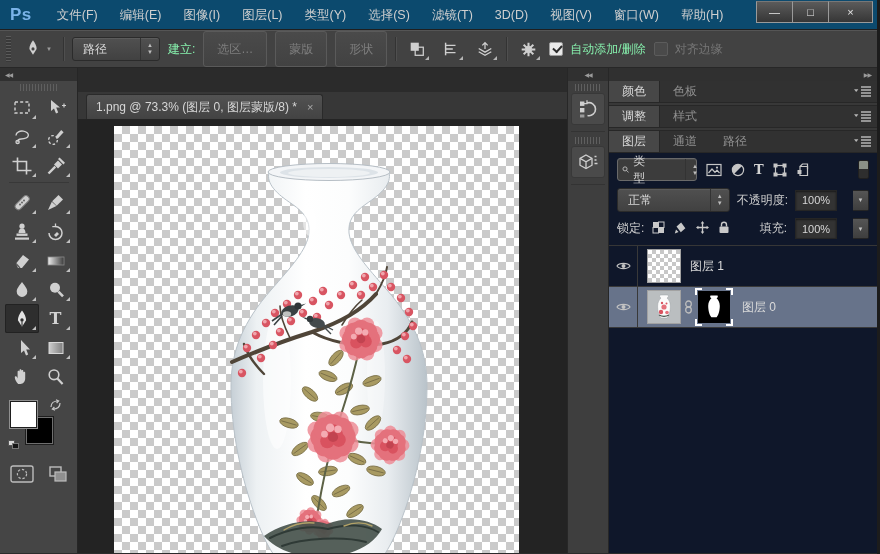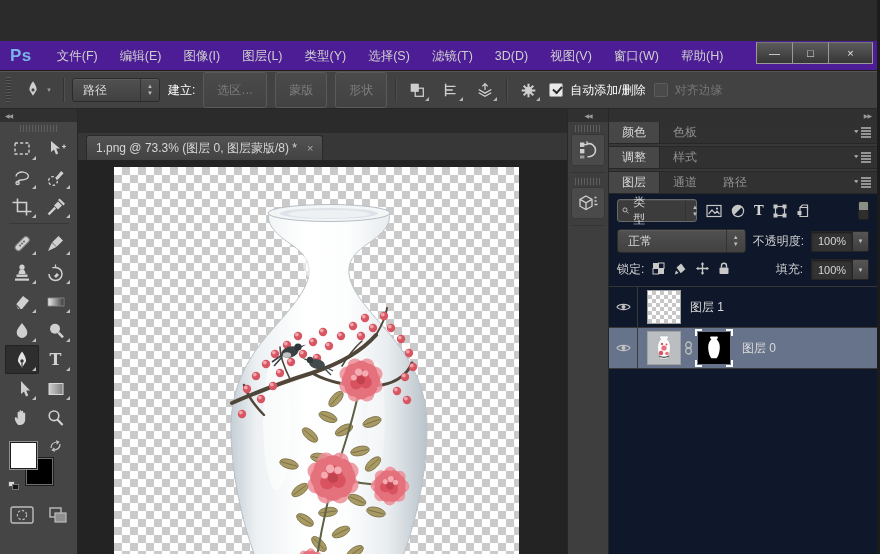--- a/index.html
+++ b/index.html
@@ -2,21 +2,21 @@
 <html><head>
 <meta charset="utf-8">
 <style>
   * { margin:0; padding:0; box-sizing:border-box; }
   html,body { background:#111; }
   body { font-family:"Liberation Sans","DejaVu Sans",sans-serif; }
   .app { position:relative; width:880px; height:554px; background:#2b2b2b; overflow:hidden;
          color:#d4d4d4; font-size:12px; border-right:3px solid #1c1c1c; }
 
   
-  .titlebar { height:30px; background:#4c1d95; display:flex; align-items:center; border-bottom:1px solid #1f1f1f;margin-top:41px; }
+  .titlebar { height:30px; background:#0c4a6e; display:flex; align-items:center; border-bottom:1px solid #1f1f1f; }
   .logo { color:#7ab3e8; font-weight:bold; font-size:17px; padding:0 14px 0 10px; letter-spacing:.5px; }
   .menus { display:flex; align-items:center; flex:1; }
   .menu-item { padding:0 11px; line-height:30px; color:#cfcfcf; font-size:12.5px; cursor:default; }
   .winbtns { display:flex; gap:0; margin-right:4px; margin-top:-6px; }
   .winbtn { width:37px; height:22px; border:1px solid #9a9a9a; border-top-color:#777;
             background:linear-gradient(#5b5b5b,#363636); color:#e8e8e8; font-size:11px;
             display:flex; align-items:center; justify-content:center; margin-left:-1px; }
   .winbtn.close { width:45px; }
 
   
@@ -24,21 +24,21 @@
                 display:flex; align-items:center; padding:0 6px; gap:8px; }
   .gripper-v { width:5px; height:26px; background:repeating-linear-gradient(#5a5a5a 0 1px,#393939 1px 3px); }
   .osep { width:1px; height:24px; background:#333; box-shadow:1px 0 0 #4f4f4f; }
   .toolchip { display:flex; align-items:center; gap:3px; padding:2px 4px; }
   .combo { display:flex; align-items:center; height:24px; background:linear-gradient(#505050,#414141);
            border:1px solid #2b2b2b; border-radius:3px; box-shadow:inset 0 1px 0 rgba(255,255,255,.07); }
   .combo .cv { padding:0 10px; flex:1; color:#d6d6d6; }
   .updown { display:flex; flex-direction:column; align-items:center; line-height:5px; font-size:6px;
             color:#bdbdbd; padding:0 6px; border-left:1px solid #333; height:100%; justify-content:center; gap:2px; }
   .path-combo { width:88px; }
-  .olabel { color:#ffffff; }
+  .olabel { color:#86efac; }
   .obtn { height:36px; padding:0 13px; border:1px solid #5a5a5a; border-radius:3px; color:#7e7e7e;
           background:linear-gradient(#4a4a4a,#424242); display:flex; align-items:center; }
   .iconbtn { position:relative; width:26px; height:24px; display:flex; align-items:center; justify-content:center; border-radius:2px; }
   .iconbtn::after { content:""; position:absolute; right:1px; bottom:1px; border-left:4px solid transparent; border-bottom:4px solid #b5b5b5; }
   .checkrow { display:flex; align-items:center; gap:7px; }
   .cbox { width:14px; height:14px; background:#e9e9e9; border:1px solid #9c9c9c; border-radius:2px; position:relative; }
   .cbox.checked::after { content:""; position:absolute; left:2.5px; top:2px; width:7px; height:4px;
                          border-left:2px solid #2c2c2c; border-bottom:2px solid #2c2c2c; transform:rotate(-48deg); }
   .cbox.disabled { background:#4a4a4a; border-color:#5c5c5c; }
   .dislabel { color:#767676; }
@@ -100,21 +100,21 @@
   .lfilter { display:flex; align-items:center; gap:9px; padding:5px 8px 4px; }
   .type-combo { width:80px; height:23px; border-color:#6a6a6a; background:#3c3c3c;gap:32px; }
   .type-combo .cv { padding:0 4px; display:flex; align-items:center; gap:4px; }
   .fico { display:flex; align-items:center; }
   .fswitch { margin-left:auto; width:11px; height:19px; border:1px solid #202020; border-radius:2px;
              background:linear-gradient(#8b9086 0 48%,#2e2e2e 48%); }
 
   .blendrow { display:flex; align-items:center; padding:3px 8px 4px; gap:7px; }
   .blend-combo { width:146px; height:24px; }
   .vlabel { color:#cfcfcf; white-space:nowrap; }
-  .vwrap { display:flex; height:21px; }
+  .vwrap { display:flex; height:21px;gap:16px; }
   .vbox { width:42px; background:#333; border:1px solid #252525; box-shadow:inset 0 1px 2px rgba(0,0,0,.5);
           color:#d6d6d6; display:flex; align-items:center; justify-content:center; font-size:11px; }
   .vdrop { width:16px; background:linear-gradient(#555,#3e3e3e); border:1px solid #252525; border-left:none;
            color:#c2c2c2; font-size:6px; display:flex; align-items:center; justify-content:center; border-radius:0 2px 2px 0; }
 
   .lockrow { display:flex; align-items:center; padding:2px 8px 6px; gap:8px; border-bottom:1px solid #363636; }
   .lockicons { display:flex; gap:9px; align-items:center; }
 
   .layerlist { flex:1; display:flex; flex-direction:column; }
   .lrow { height:41px; display:flex; align-items:center; border-bottom:1px solid #393939; }

